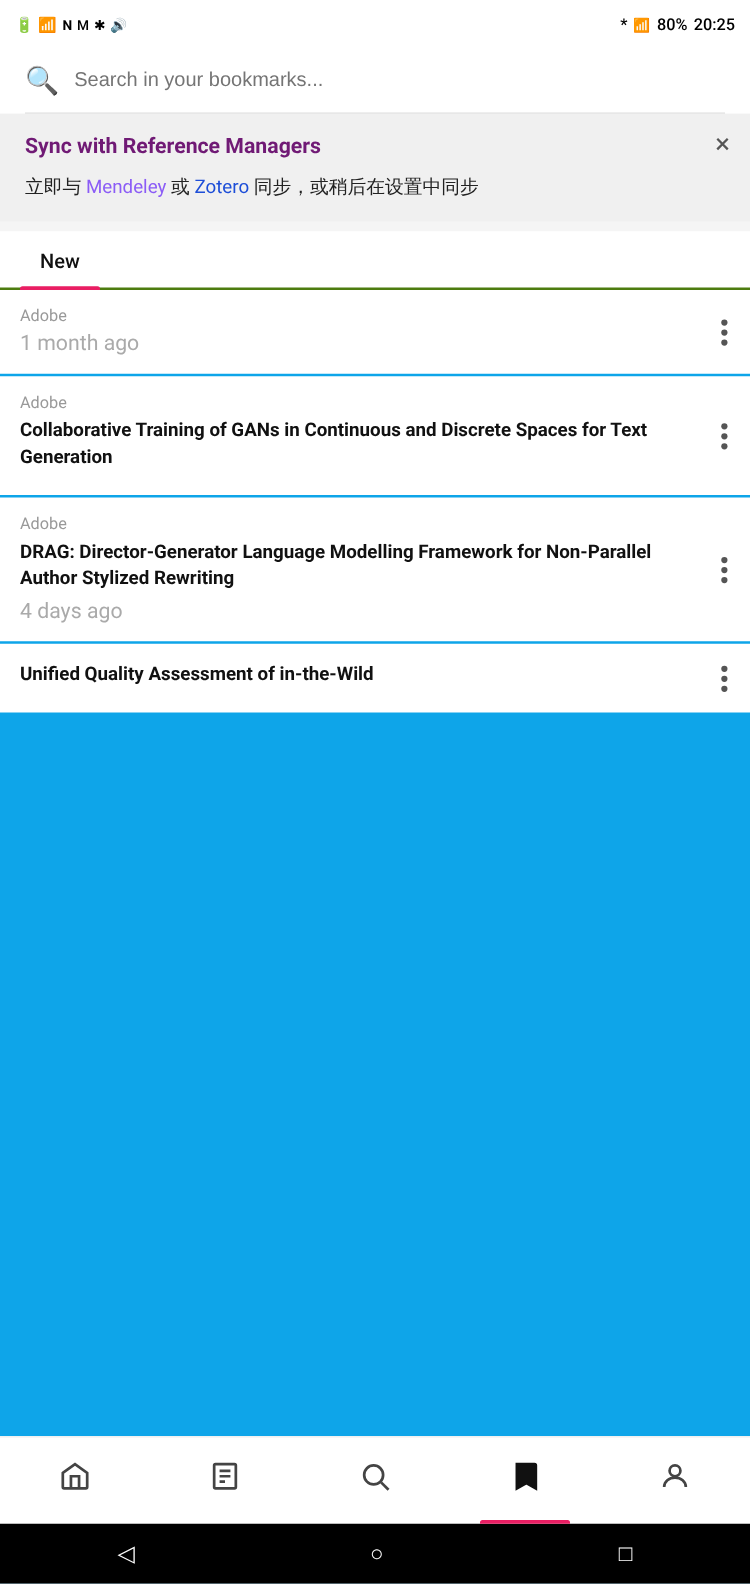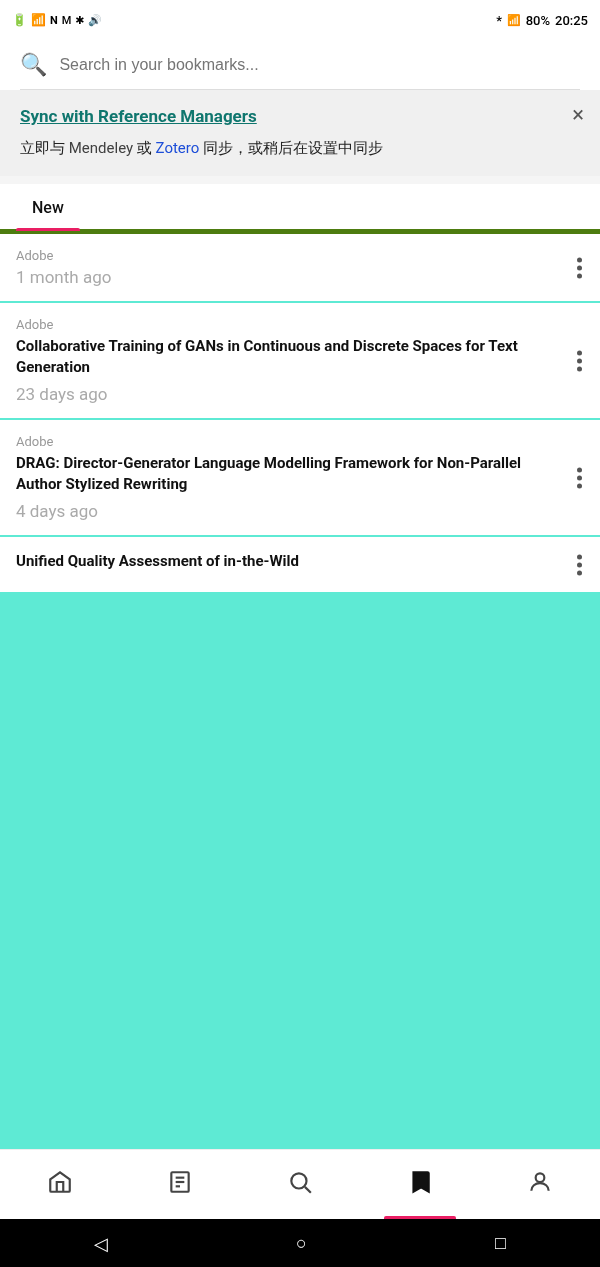--- a/index.html
+++ b/index.html
@@ -64,50 +64,49 @@
     
     .sync-banner {
       background: #f0f0f0;
       padding: 16px 20px;
       position: relative;
       margin-bottom: 8px;
     }
     .sync-title {
       font-size: 17px;
       font-weight: 700;
-      color: #0f766e;
+      color: #701a75;
       margin-bottom: 10px;
-      text-decoration: underline;
     }
     .sync-close {
       position: absolute;
       right: 16px;
       top: 14px;
       font-size: 22px;
       color: #555;
       cursor: pointer;
       line-height: 1;
     }
     .sync-body {
       font-size: 15px;
       color: #222;
       line-height: 1.6;
     }
     .sync-mendeley {
-      color: #404040;
+      color: #8b5cf6;
       margin-top: 20px;
     }
     .sync-zotero {
       color: #1d4ed8;
     }
 
     
     .tab-bar {
       background: #fff;
-      border-bottom: 5px solid #4d7c0f;
+      border-bottom: 2px solid #4d7c0f;
       display: flex;
       padding: 0 16px;
     }
     .tab-item {
       padding: 14px 16px 12px 16px;
       font-size: 16px;
       color: #111;
       font-weight: 500;
       position: relative;
       cursor: pointer;
@@ -119,21 +118,21 @@
       left: 0;
       right: 0;
       height: 3px;
       background: #e91e63;
       border-radius: 2px 2px 0 0;
     }
 
     
     .article-list {
       flex: 1;
-      background: #5eead4;
+      background: #0ea5e9;
       overflow-y: auto;
     }
 
     .article-card {
       background: #fff;
       margin-bottom: 2px;
       padding: 14px 16px;
       position: relative;
       cursor: pointer;
     }
@@ -270,21 +269,20 @@
     <div class="article-menu">
       <div class="dot"></div>
       <div class="dot"></div>
       <div class="dot"></div>
     </div>
   </div>
 
   <div class="article-card">
     <div class="article-source">Adobe</div>
     <div class="article-title">Collaborative Training of GANs in Continuous and Discrete Spaces for Text Generation</div>
-    <div class="article-time">23 days ago</div>
     <div class="article-menu">
       <div class="dot"></div>
       <div class="dot"></div>
       <div class="dot"></div>
     </div>
   </div>
 
   <div class="article-card">
     <div class="article-source">Adobe</div>
     <div class="article-title">DRAG: Director-Generator Language Modelling Framework for Non-Parallel Author Stylized Rewriting</div>

